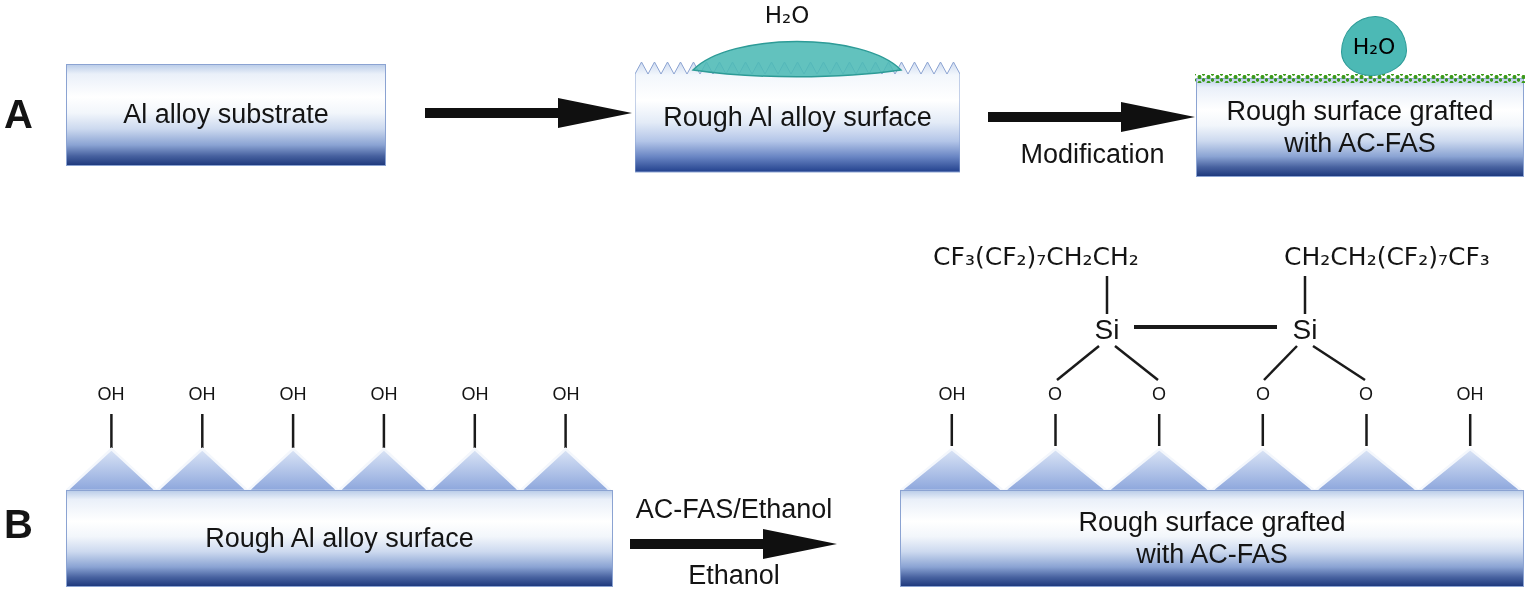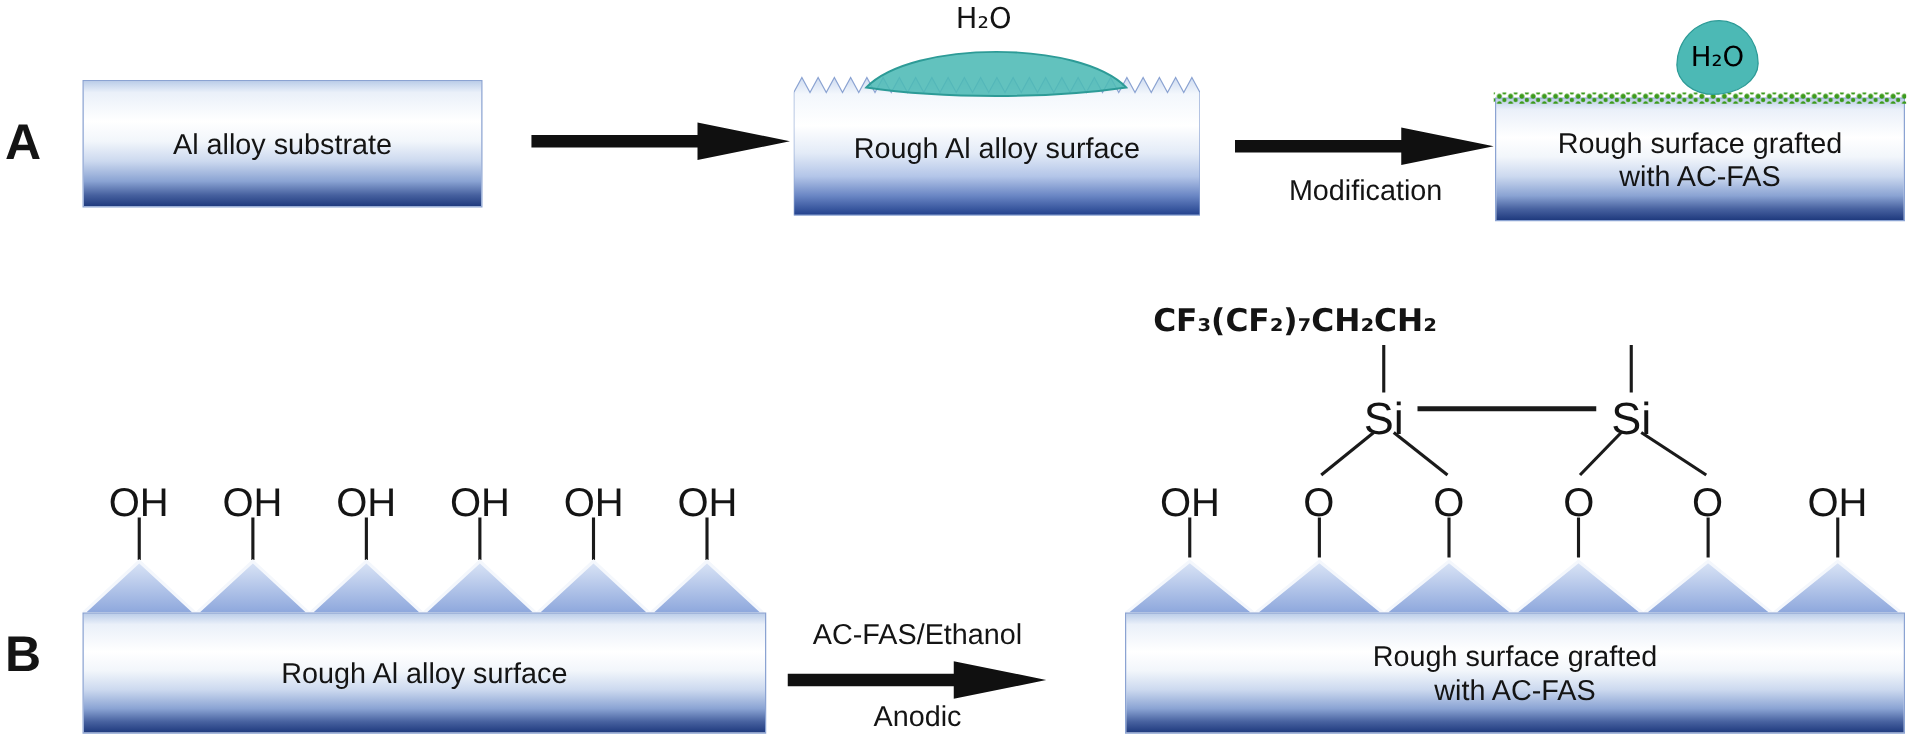--- a/index.html
+++ b/index.html
@@ -1,21 +1,21 @@
 <!DOCTYPE html>
 <html style="--droplet_fill: #4cb9b5; --droplet_stroke: #2d9b97; --coating_green: #3c9a1c; --substrate_dark: #23408c;"><head>
 <meta charset="utf-8">
 <style>
   html,body{margin:0;padding:0;background:#ffffff;}
   #figure{
     position:relative;width:1528px;height:591px;background:#ffffff;overflow:hidden;
     font-family:"Liberation Sans",sans-serif;color:#141414;
   }
   .abs{position:absolute;}
-  .lbl{text-align:center;line-height:1.15;font-size:23px;color:#141414;}
+  .lbl{text-align:center;line-height:1.15;font-size:27px;color:#141414;}
   .chem{font-family:"DejaVu Sans",sans-serif;}
   .panel-letter{font-size:40px;font-weight:bold;}
   .substrate-block{
     background:linear-gradient(180deg,#bccee9 0%,#eaf0f9 9%,#ffffff 32%,#f2f6fb 48%,
       #ccd9ef 64%,#8aa3d3 80%,#47619f 91%,#1f3a7e 100%);
     border:1px solid #8ba3d2;
     display:flex;flex-direction:column;align-items:center;justify-content:center;
   }
   .dots-strip{
     height:9px;
@@ -30,23 +30,23 @@
     border:1.5px solid var(--droplet_stroke,#2d9b97);
     border-radius:52% 48% 55% 45% / 60% 58% 42% 40%;
     display:flex;align-items:center;justify-content:center;
     font-size:22px;color:#000;
   }
   .droplet-dome{fill:var(--droplet_fill,#4cb9b5);stroke:var(--droplet_stroke,#2d9b97);stroke-width:1.5;fill-opacity:.88;}
   .bond{stroke:#1a1a1a;stroke-width:2.5;}
   .bond-thick{stroke:#1a1a1a;stroke-width:4;}
   .arrow-shape{fill:#101010;}
   .bump{stroke:#f4f7fc;stroke-width:2.5;}
-  .site-label{font-size:32px;text-align:center;}
-  .si-label{font-size:36px;text-align:center;}
-  .chain-label{font-size:25px;text-align:center;white-space:nowrap;font-weight:bold;}
+  .site-label{font-size:18px;text-align:center;}
+  .si-label{font-size:28px;text-align:center;}
+  .chain-label{font-size:25px;text-align:center;white-space:nowrap;}
 </style>
 </head>
 <body>
 
 <div id="figure">
 
   <div class="abs panel-letter" style="left:4px;top:92px;">A</div>
 
   <div class="abs substrate-block" style="left:66px;top:64px;width:318px;height:100px;">
     <div class="lbl">Al alloy substrate</div>
@@ -128,23 +128,24 @@
   </svg>
 
   <div class="abs substrate-block" style="left:66px;top:490px;width:545px;height:95px;">
     <div class="lbl">Rough Al alloy surface</div>
   </div>
 
   <div class="abs lbl" style="left:608px;top:494px;width:252px;text-align:center;">AC-FAS/Ethanol</div>
   <svg class="abs" style="left:630px;top:526px;" width="207" height="36" viewBox="0 0 207 36">
     <path class="arrow-shape" d="M0,13 L133,13 L133,3 L207,18 L133,33 L133,23 L0,23 Z"></path>
   </svg>
-  <div class="abs lbl" style="left:608px;top:560px;width:252px;">Anodic</div>
+  <div class="abs lbl" style="left:608px;top:560px;width:252px;">Ethanol</div>
 
   <div class="abs chain-label chem" style="left:890px;top:242px;width:292px;">CF₃(CF₂)₇CH₂CH₂</div>
+  <div class="abs chain-label chem" style="left:1246px;top:242px;width:282px;">CH₂CH₂(CF₂)₇CF₃</div>
 
   <div class="abs si-label" style="left:1085px;top:314px;width:44px;">Si</div>
   <div class="abs si-label" style="left:1283px;top:314px;width:44px;">Si</div>
 
   <svg class="abs" style="left:900px;top:240px;" width="628" height="212" viewBox="0 0 628 212">
 
     <line class="bond" x1="207" y1="36" x2="207" y2="74"></line>
     <line class="bond" x1="405" y1="36" x2="405" y2="74"></line>
 
     <line class="bond-thick" x1="234" y1="87" x2="377" y2="87"></line>

